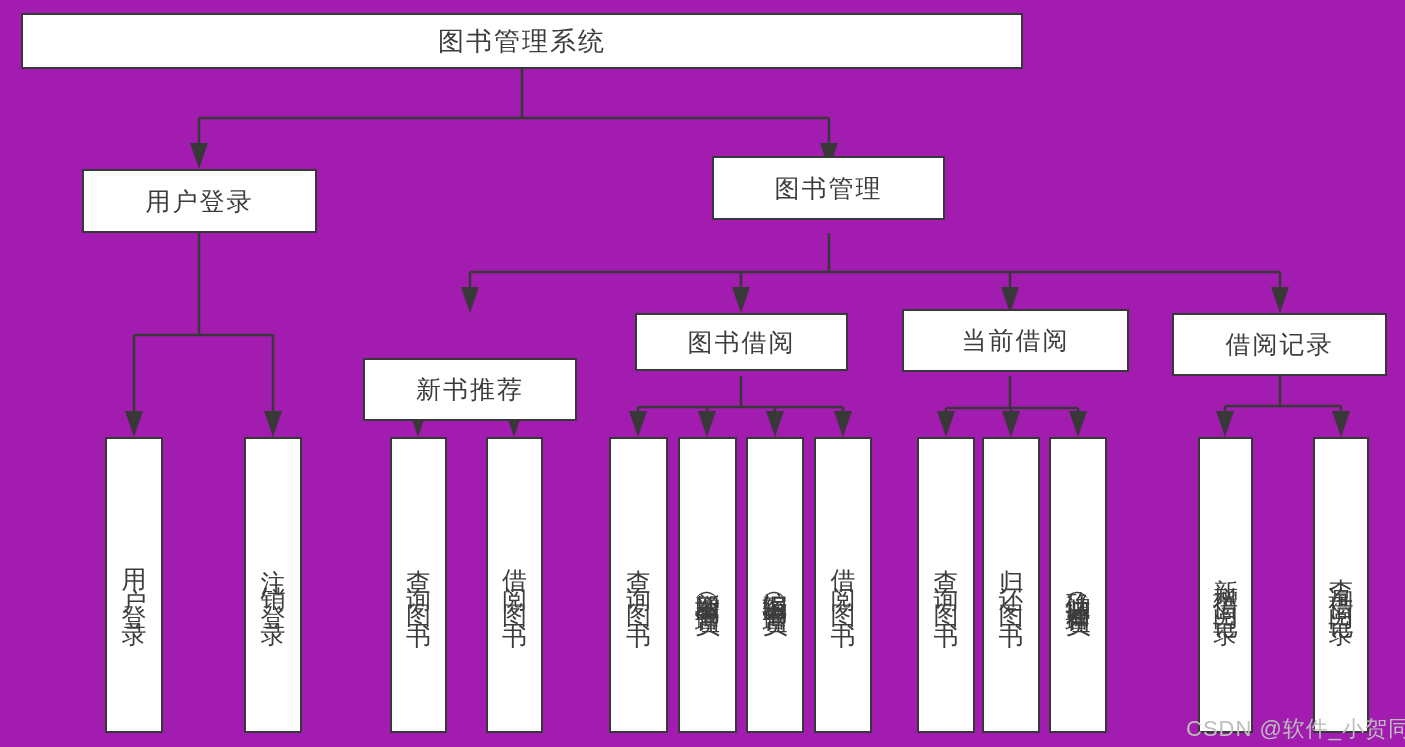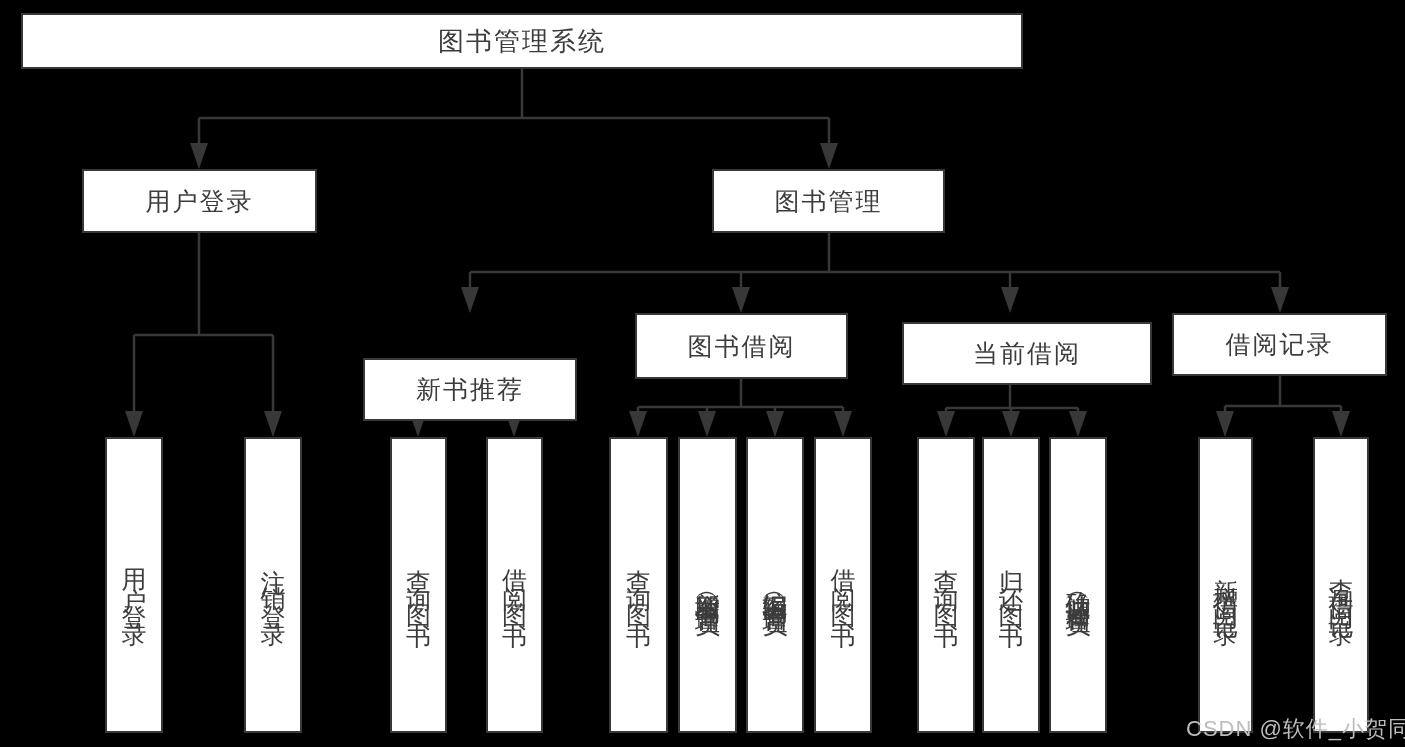--- a/index.html
+++ b/index.html
@@ -1,19 +1,19 @@
 <!DOCTYPE html>
 <html><head>
 <meta charset="utf-8">
 <style>
   html,body{margin:0;padding:0;background:#ffffff;}
   #stage{
     position:relative;
     width:1405px;height:747px;
-    background:#000000;
+    background:#a21caf;
     font-family:"Liberation Sans", sans-serif;
     overflow:hidden;
   }
   #connectors{position:absolute;left:0;top:0;width:1405px;height:747px;}
   .node{
     position:absolute;
     box-sizing:border-box;
     border:2.5px solid #383838;
     background:#ffffff;
     display:flex;
@@ -95,31 +95,31 @@
     </g>
   </svg>
 
   <div class="node h-node title-node" style="left:21px;top:13px;width:1002px;height:56px;">
     <span class="label">图书管理系统</span>
   </div>
 
   <div class="node h-node" style="left:82px;top:169px;width:235px;height:64px;">
     <span class="label">用户登录</span>
   </div>
-  <div class="node h-node" style="left:712px;top:169px;width:233px;height:64px;">
+  <div class="node h-node" style="left:712px;top:156px;width:233px;height:64px;">
     <span class="label">图书管理</span>
   </div>
 
   <div class="node h-node" style="left:363px;top:313px;width:214px;height:63px;margin-top:45px;">
     <span class="label">新书推荐</span>
   </div>
-  <div class="node h-node" style="left:635px;top:313px;width:213px;height:66px;">
+  <div class="node h-node" style="left:635px;top:313px;width:213px;height:58px;">
     <span class="label">图书借阅</span>
   </div>
-  <div class="node h-node" style="left:902px;top:322px;width:250px;height:63px;">
+  <div class="node h-node" style="left:902px;top:309px;width:227px;height:63px;">
     <span class="label">当前借阅</span>
   </div>
   <div class="node h-node" style="left:1172px;top:313px;width:215px;height:63px;">
     <span class="label">借阅记录</span>
   </div>
 
   <div class="node v-node ls-a" style="left:105px;top:437px;width:58px;height:296px;">
     <span class="label">用户登录</span>
   </div>
   <div class="node v-node ls-a" style="left:244px;top:437px;width:58px;height:296px;">

